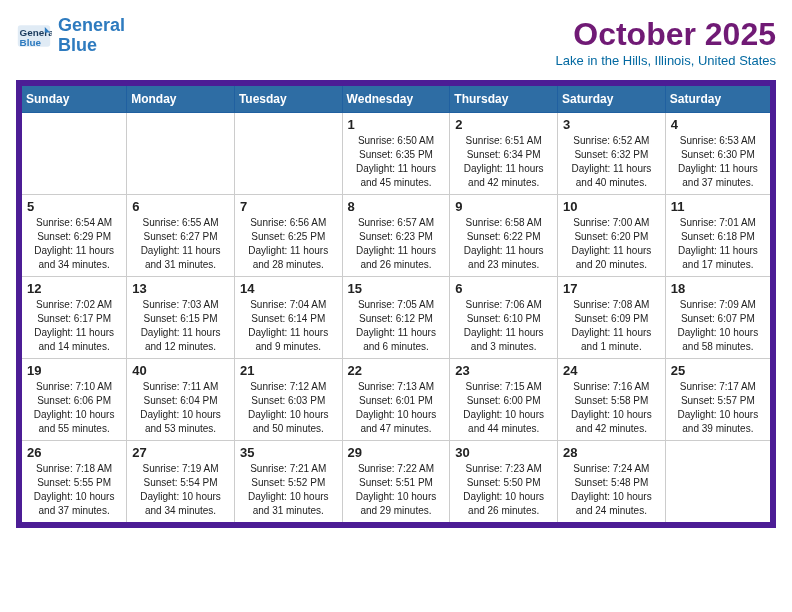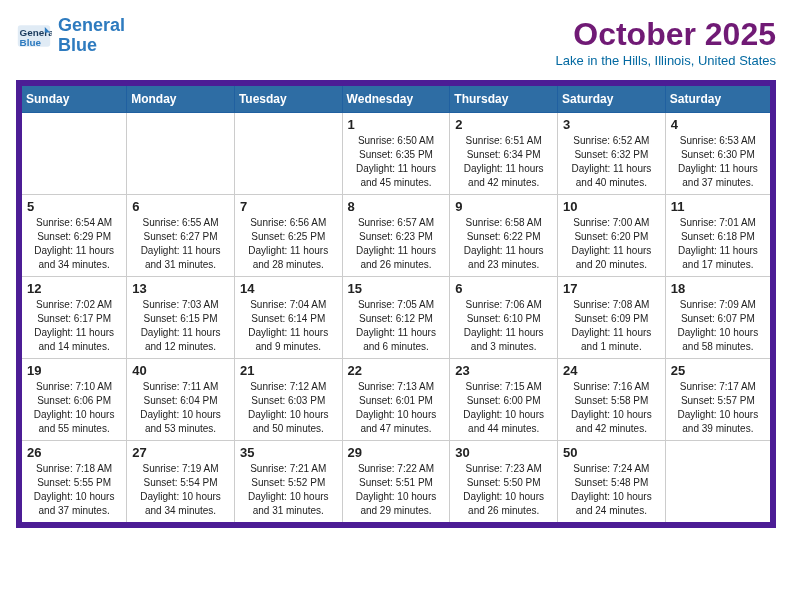--- a/index.html
+++ b/index.html
@@ -254,19 +254,19 @@
         </td>
         <td>
           <span class="day-number">29</span>
           <div class="day-info">Sunrise: 7:22 AM<br>Sunset: 5:51 PM<br>Daylight: 10 hours<br>and 29 minutes.</div>
         </td>
         <td>
           <span class="day-number">30</span>
           <div class="day-info">Sunrise: 7:23 AM<br>Sunset: 5:50 PM<br>Daylight: 10 hours<br>and 26 minutes.</div>
         </td>
         <td>
-          <span class="day-number">50</span>
+          <span class="day-number">28</span>
           <div class="day-info">Sunrise: 7:24 AM<br>Sunset: 5:48 PM<br>Daylight: 10 hours<br>and 24 minutes.</div>
         </td>
         <td class="empty-cell"></td>
       </tr>
     </tbody>
 </table>
 
 </body></html>

